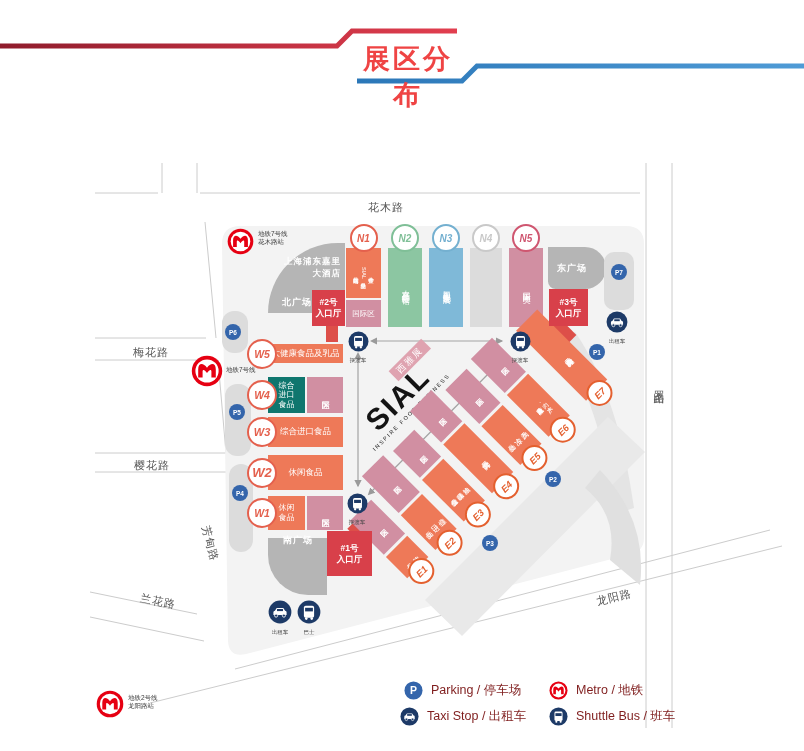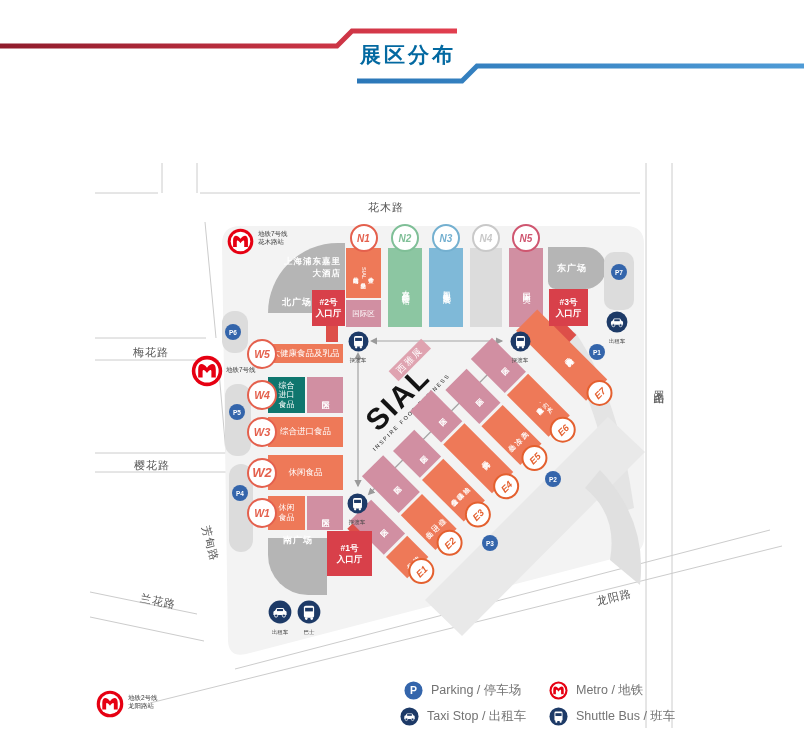--- a/index.html
+++ b/index.html
@@ -1,20 +1,20 @@
 <!DOCTYPE html>
 <html><head>
 <meta charset="utf-8">
 <style>
   html,body{margin:0;padding:0;background:#fff;}
   #stage{position:relative;width:804px;height:751px;overflow:hidden;
          font-family:"Liberation Sans","DejaVu Sans",sans-serif;background:#fff;}
   #underlay{position:absolute;left:0;top:0;z-index:0;}
   #page-title{position:absolute;left:352px;top:41px;width:112px;text-align:center;
-    font-size:21px;font-weight:700;color:#0369a1;letter-spacing:3px;z-index:5;}
+    font-size:27px;font-weight:700;color:#ef4444;letter-spacing:3px;z-index:5;}
   .street-label{position:absolute;font-size:11px;color:#555;z-index:2;letter-spacing:1px;}
   .vstreet{writing-mode:vertical-rl;}
   .vtext{writing-mode:vertical-rl;text-orientation:mixed;white-space:pre;line-height:1.2;letter-spacing:1px;}
   .hall-block{position:absolute;display:flex;align-items:center;justify-content:center;color:#fff;z-index:2;}
   .circ{position:absolute;border-radius:50%;background:#fff;display:flex;align-items:center;justify-content:center;
         font-weight:700;font-style:italic;z-index:3;}
   .plaza{position:absolute;background:#b5b5b5;color:#fff;z-index:1;}
   .entr{position:absolute;background:#d8404a;color:#fff;font-weight:700;font-size:8.5px;line-height:1.25;
         display:flex;align-items:center;justify-content:center;text-align:center;white-space:pre-line;z-index:3;}
   .conn{position:absolute;background:#dd4f49;z-index:2;}
@@ -27,21 +27,21 @@
   #east-rot{position:absolute;left:311px;top:482px;width:310px;height:175px;
             transform:rotate(-45deg);transform-origin:0 0;z-index:2;}
   #sial-logo{position:absolute;left:352px;top:380px;width:110px;height:56px;transform:rotate(-45deg);
              z-index:2;text-align:center;}
   .sial-name{font-size:30px;font-weight:900;color:#141414;letter-spacing:2px;line-height:1;}
   .sial-tag{font-size:5.5px;letter-spacing:1.8px;color:#222;margin-top:1px;}
   .sial-badge{position:absolute;top:-11px;right:-4px;width:46px;height:14px;background:#dfa3b0;color:#fff;
               font-size:9px;display:flex;align-items:center;justify-content:center;letter-spacing:2px;}
   #legend{position:absolute;left:0;top:0;z-index:5;}
   .lg-item{position:absolute;display:flex;align-items:center;gap:8px;}
-  .lg-label{font-size:12.5px;color:#737373;font-weight:500;white-space:nowrap;}
+  .lg-label{font-size:12.5px;color:#7f1d1d;font-weight:500;white-space:nowrap;}
   .plaza-label{position:absolute;color:#fff;font-size:9px;font-weight:700;letter-spacing:1px;z-index:2;white-space:pre-line;}
 </style>
 </head>
 <body>
 
 <div id="stage">
 
   <svg id="underlay" width="804" height="751" viewBox="0 0 804 751">
     <defs>
       <linearGradient id="gradRed" x1="0" y1="0" x2="1" y2="0">

